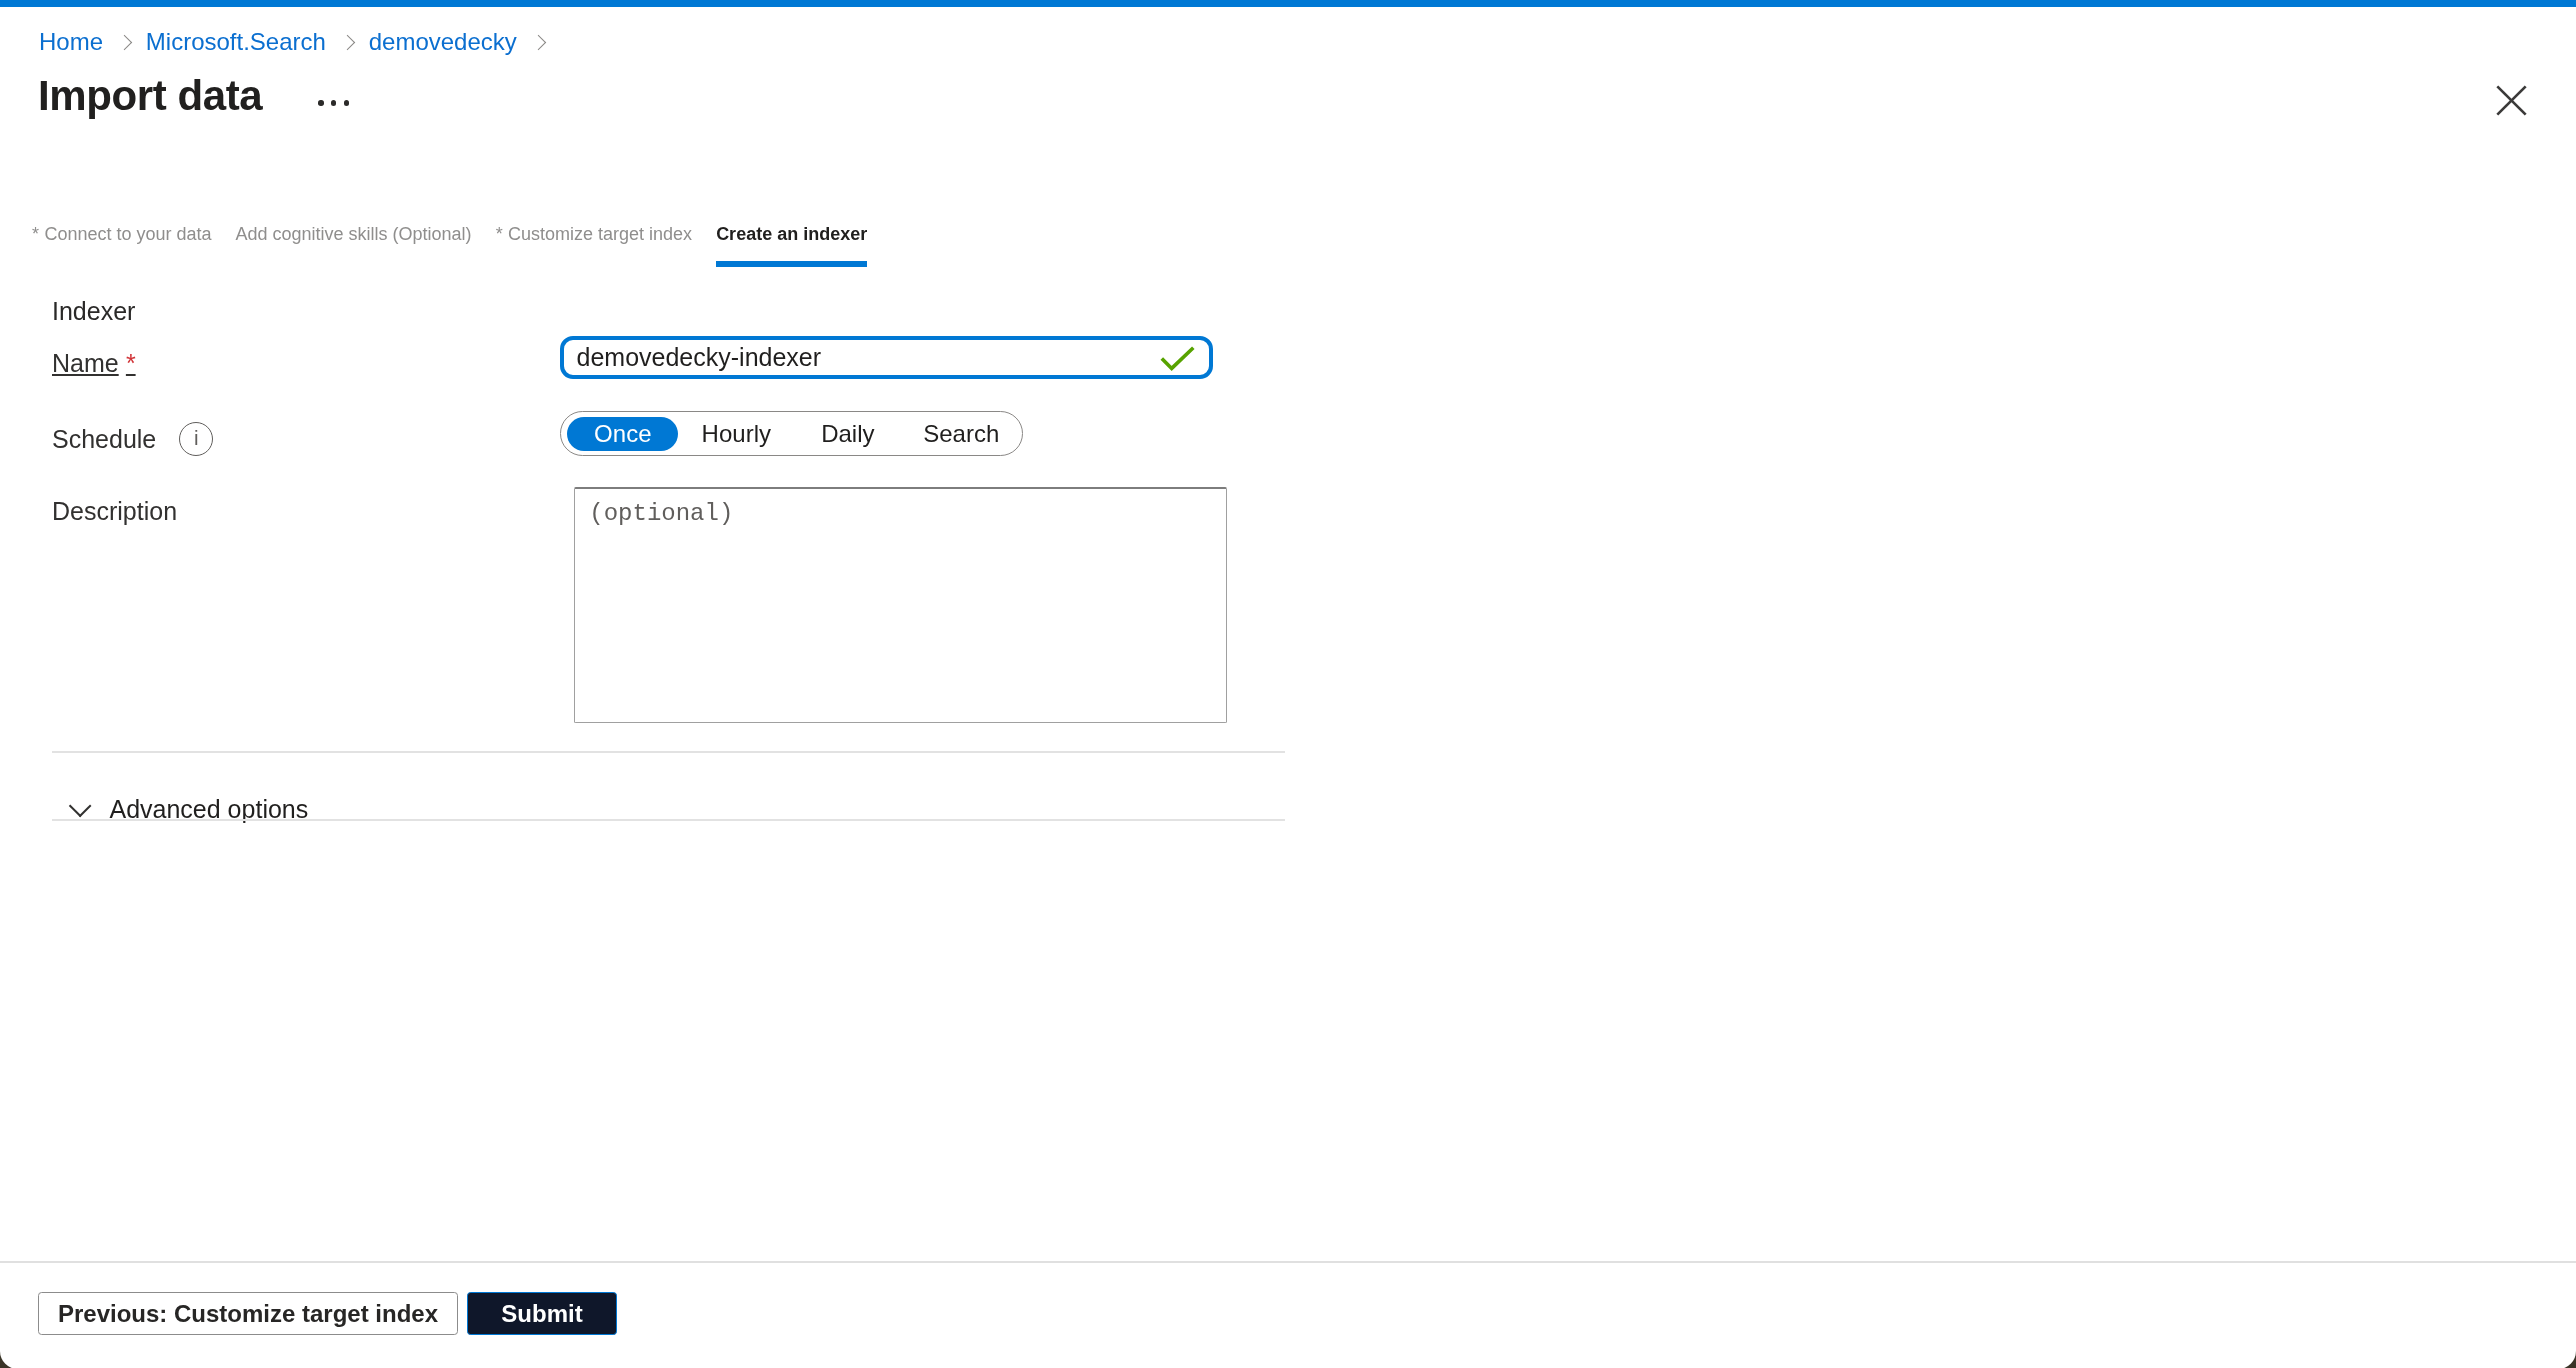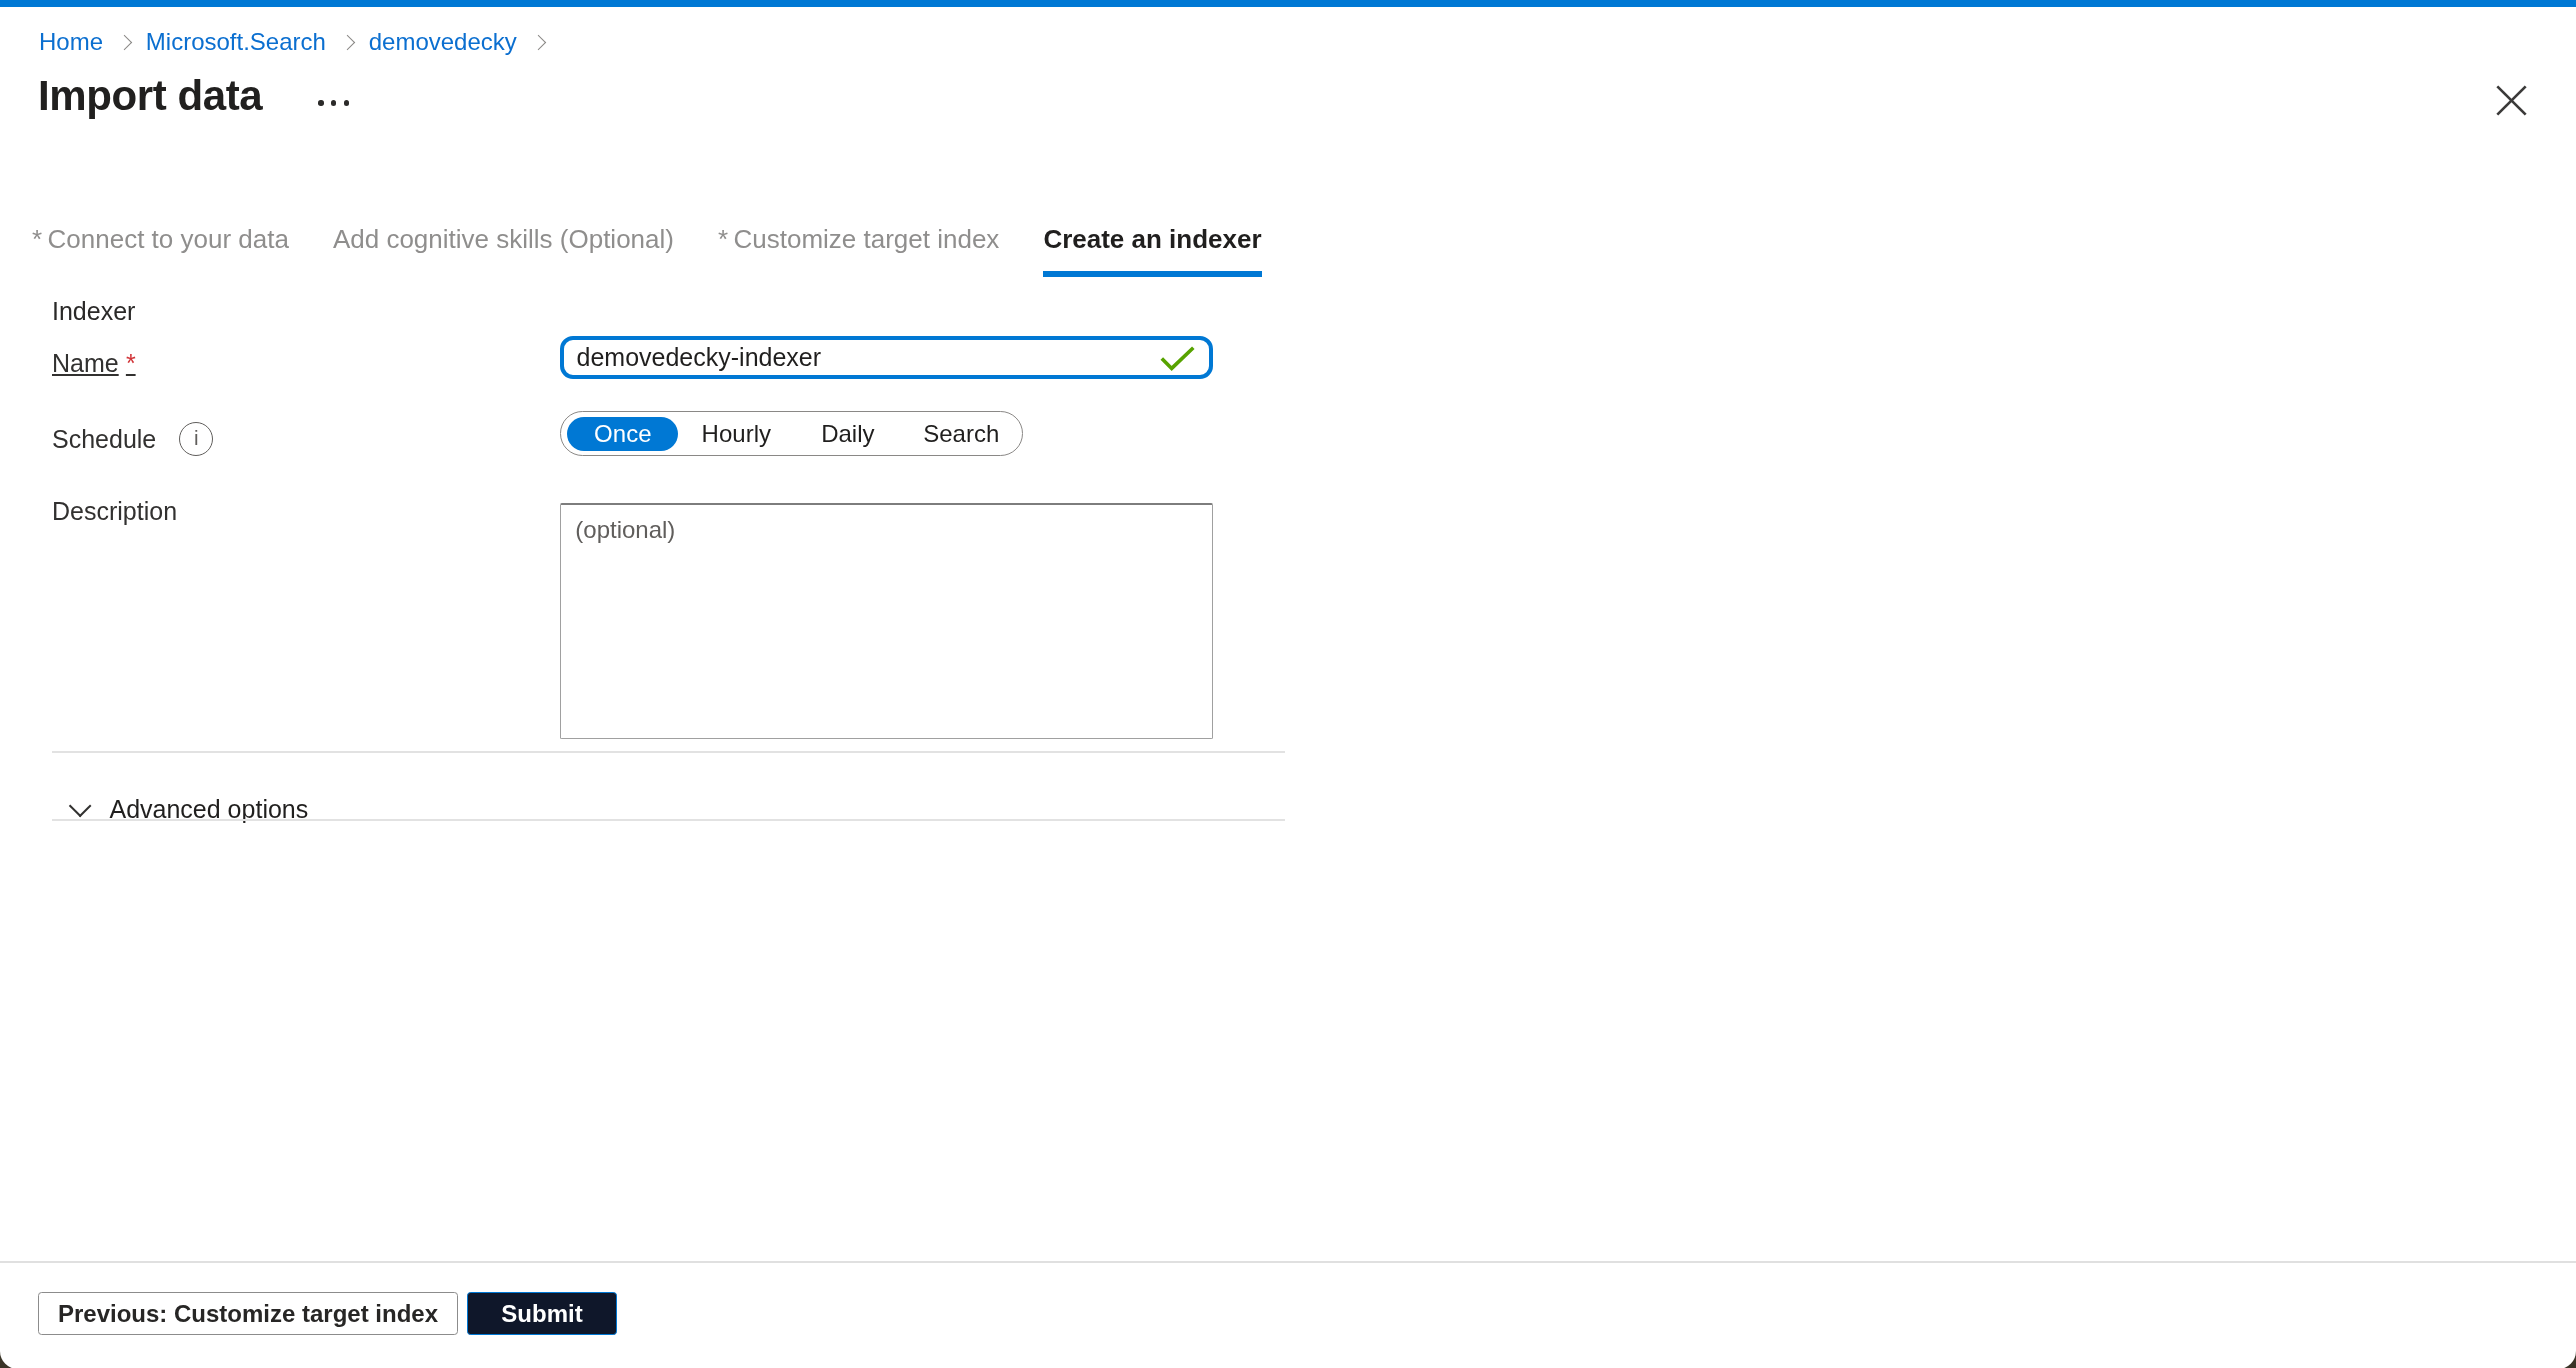--- a/index.html
+++ b/index.html
@@ -20,21 +20,21 @@
   .crumb-sep{width:9.8px;height:9.8px;border-top:1.8px solid #8a8886;border-right:1.8px solid #8a8886;
     transform:rotate(45deg);margin:0 16px;display:inline-block;}
 
   
   .page-title{position:absolute;top:72px;left:38px;font-size:42px;font-weight:700;color:#21201f;letter-spacing:-0.4px;}
   .title-more{position:absolute;top:95px;left:313px;display:flex;gap:7.2px;cursor:pointer;padding:5.4px;}
   .title-more .dot{width:5.4px;height:5.4px;border-radius:50%;background:#2b2a29;}
   .close-btn{position:absolute;top:79px;right:43px;width:43px;height:43px;display:flex;align-items:center;justify-content:center;cursor:pointer;}
 
   
-  .tabs{position:absolute;top:224px;left:32px;display:flex;gap:44px;font-size:26px;}
+  .tabs{position:absolute;top:224px;left:32px;display:flex;gap:24px;font-size:18px;}
   .tab{color:#8f8e8d;padding-bottom:21.5px;position:relative;cursor:pointer;white-space:nowrap;}
   .tab .star{margin-right:5.4px;}
   .tab.active{color:#201f1e;font-weight:700;}
   .tab.active::after{content:"";position:absolute;left:0;right:0;bottom:0;height:5.4px;background:#0078d4;}
 
   
   .section-label{position:absolute;top:297px;left:52px;font-size:25px;color:#2a2928;}
   .field-label{position:absolute;left:52px;font-size:25px;color:#323130;}
   .req{color:#d13438;margin-left:7.2px;}
   .lbl-name{top:349px;text-decoration:underline;}
@@ -57,24 +57,24 @@
   .pill-opt{font-size:24px;color:#201f1e;text-align:center;cursor:pointer;}
   .pill-opt.selected{
     margin-left:6.3px;width:111px;height:34px;line-height:34px;border-radius:17px;
     background:#0078d4;color:#ffffff;
   }
   .opt-hourly{width:116px;}
   .opt-daily{width:107px;}
   .opt-custom{width:120px;}
 
   .desc-textarea{
-    position:absolute;top:487px;left:560px;width:653px;height:236px;box-sizing:border-box;
+    position:absolute;top:487px;left:574px;width:653px;height:236px;box-sizing:border-box;
     border:1.8px solid #a0a0a0;border-top:2.7px solid #7d7d7d;border-radius:1.8px;
-    padding:10.7px 14.3px;font-family:Liberation Sans, sans-serif;font-size:24px;color:#201f1e;
-    resize:none;outline:none;margin-top:16px;
+    padding:10.7px 14.3px;font-family:Liberation Mono, monospace;font-size:24px;color:#201f1e;
+    resize:none;outline:none;
   }
   .desc-textarea::placeholder{color:#605e5c;opacity:1;}
 
   .divider{position:absolute;left:52px;width:1233px;height:1.8px;background:#e2e2e2;}
   .div-1{top:751px;}
   .div-2{top:819px;}
 
   .advanced-row{position:absolute;top:764px;left:52px;height:43px;display:flex;align-items:center;cursor:pointer;margin-top:24px;}
   .chevron-down{width:14.3px;height:14.3px;border-right:2.7px solid #323130;border-bottom:2.7px solid #323130;
     transform:rotate(45deg);margin:-7.2px 21.5px 0 19.7px;}

